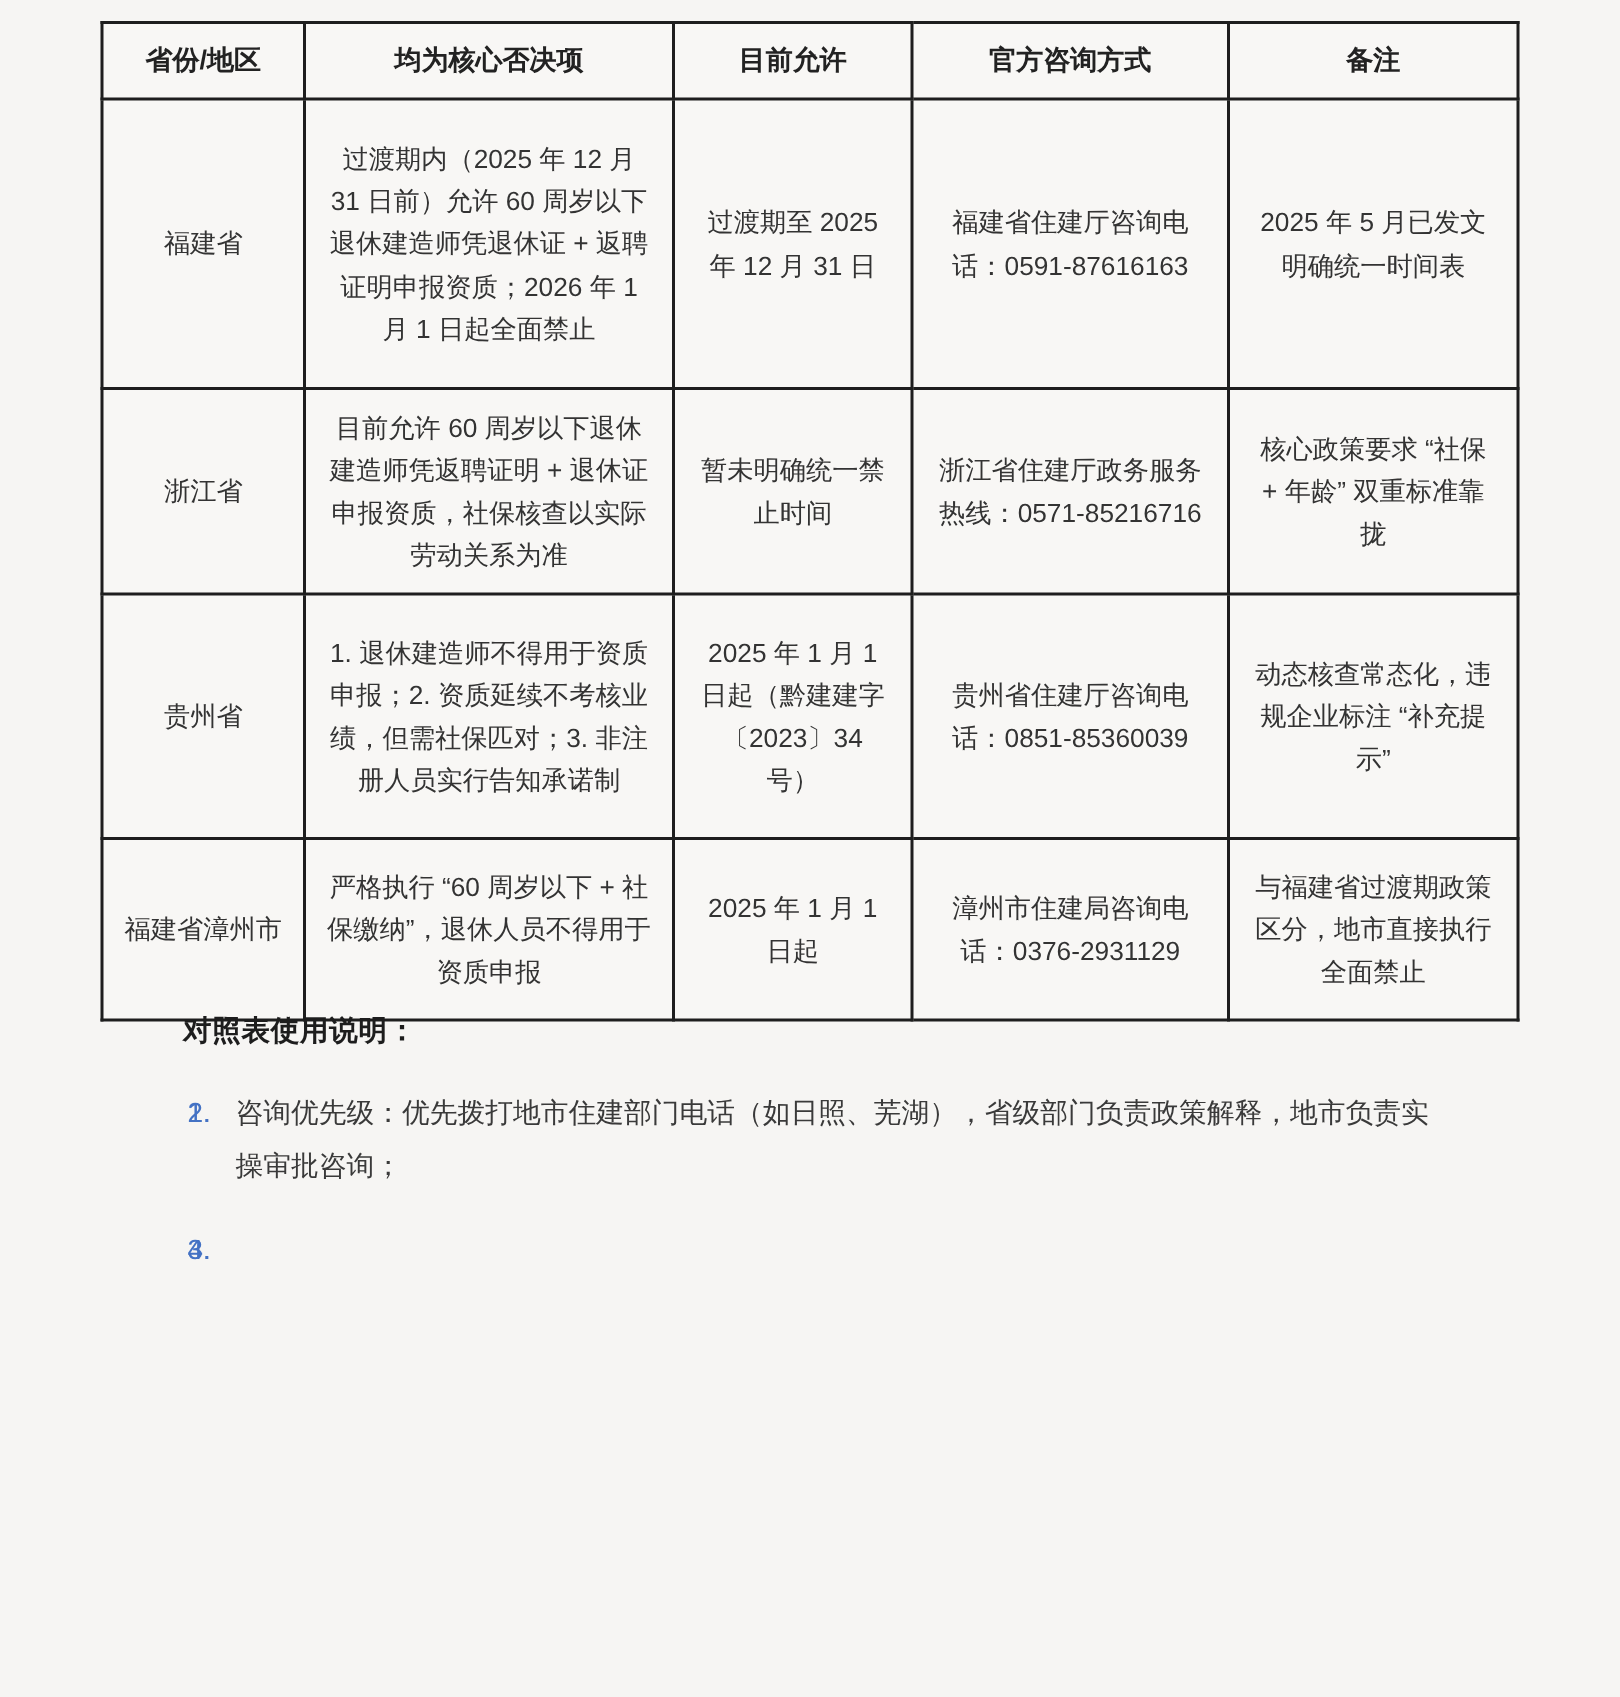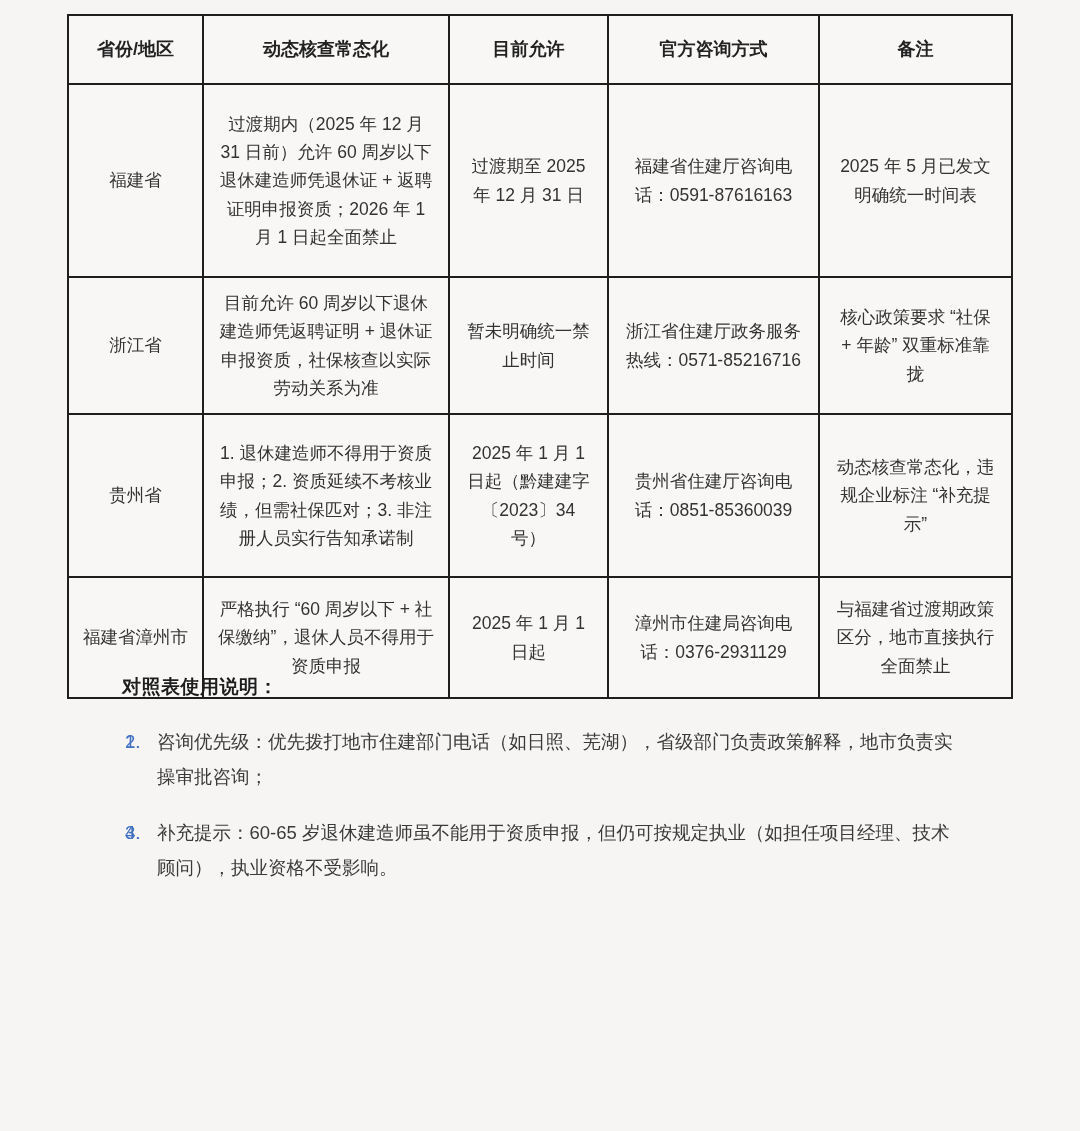--- a/index.html
+++ b/index.html
@@ -40,21 +40,21 @@
     text-align: center;
     font-size: 18px;
     color: #222;
     padding: 8px 6px;
   }
   .policy-table td {
     text-align: center;
     padding: 10px 13px;
   }
   .policy-table td.cell-policy { padding: 10px 14px; }
-  tr.header-row   { height: 69px;  }
+  tr.header-row   { height: 51px;  }
   tr.row-fujian   { height: 193px; }
   tr.row-zhejiang { height: 137px; }
   tr.row-guizhou  { height: 163px; }
   tr.row-zhangzhou{ height: 121px; }
   
   .notes {
     position: absolute;
     top: 674px;
     left: 122px;
     width: 845px;
@@ -90,21 +90,21 @@
     <colgroup>
       <col style="width:135px">
       <col style="width:246px">
       <col style="width:159px">
       <col style="width:211px">
       <col style="width:193px">
     </colgroup>
     <thead>
       <tr class="header-row">
         <th>省份/地区</th>
-        <th>动态核查常态化</th>
+        <th>均为核心否决项</th>
         <th>目前允许</th>
         <th>官方咨询方式</th>
         <th>备注</th>
       </tr>
     </thead>
     <tbody>
       <tr class="row-fujian">
         <td class="cell-province">福建省</td>
         <td class="cell-policy">过渡期内（2025 年 12 月 31 日前）允许 60 周岁以下退休建造师凭退休证 + 返聘证明申报资质；2026 年 1 月 1 日起全面禁止</td>
         <td class="cell-time">过渡期至 2025 年 12 月 31 日</td>
@@ -143,17 +143,16 @@
     </div>
     <div class="note-item">
       <span class="note-num">2.</span>
       <span class="note-text">咨询优先级：优先拨打地市住建部门电话（如日照、芜湖），省级部门负责政策解释，地市负责实操审批咨询；</span>
     </div>
     <div class="note-item">
       <span class="note-num">3.</span>
     </div>
     <div class="note-item">
       <span class="note-num">4.</span>
-      <span class="note-text">补充提示：60-65 岁退休建造师虽不能用于资质申报，但仍可按规定执业（如担任项目经理、技术顾问），执业资格不受影响。</span>
     </div>
   </div>
 
 </div>
 
 </body></html>

